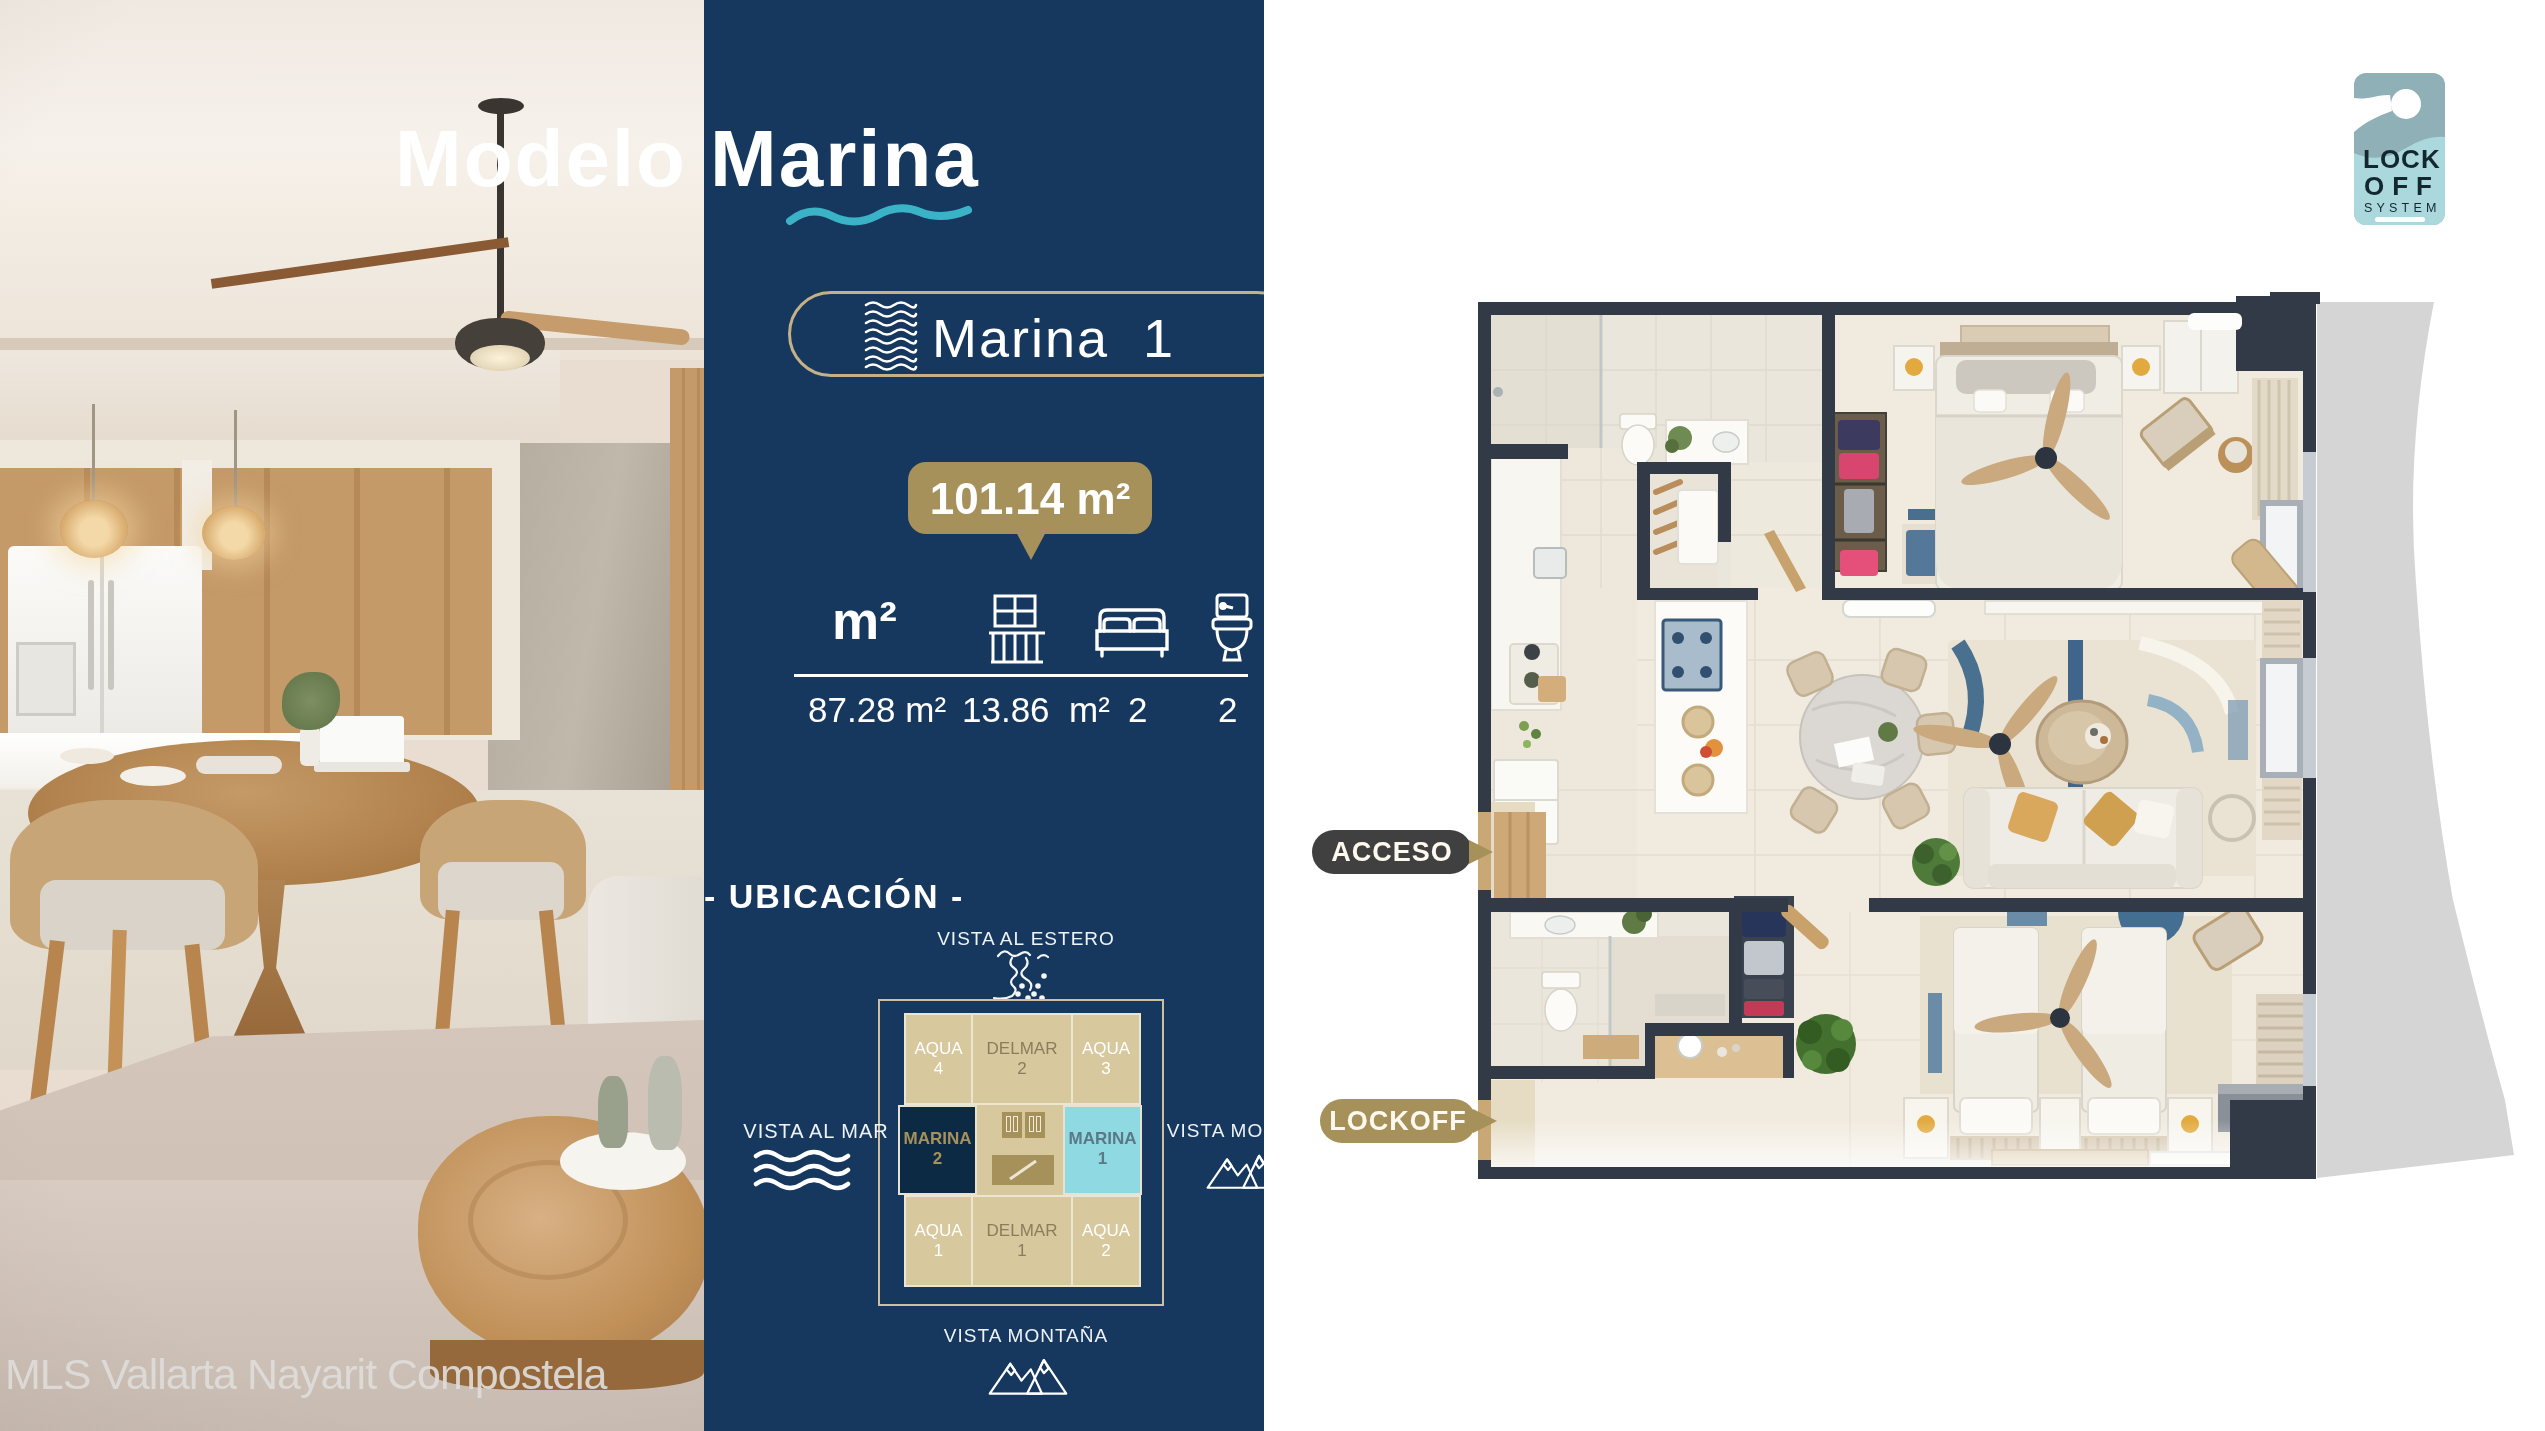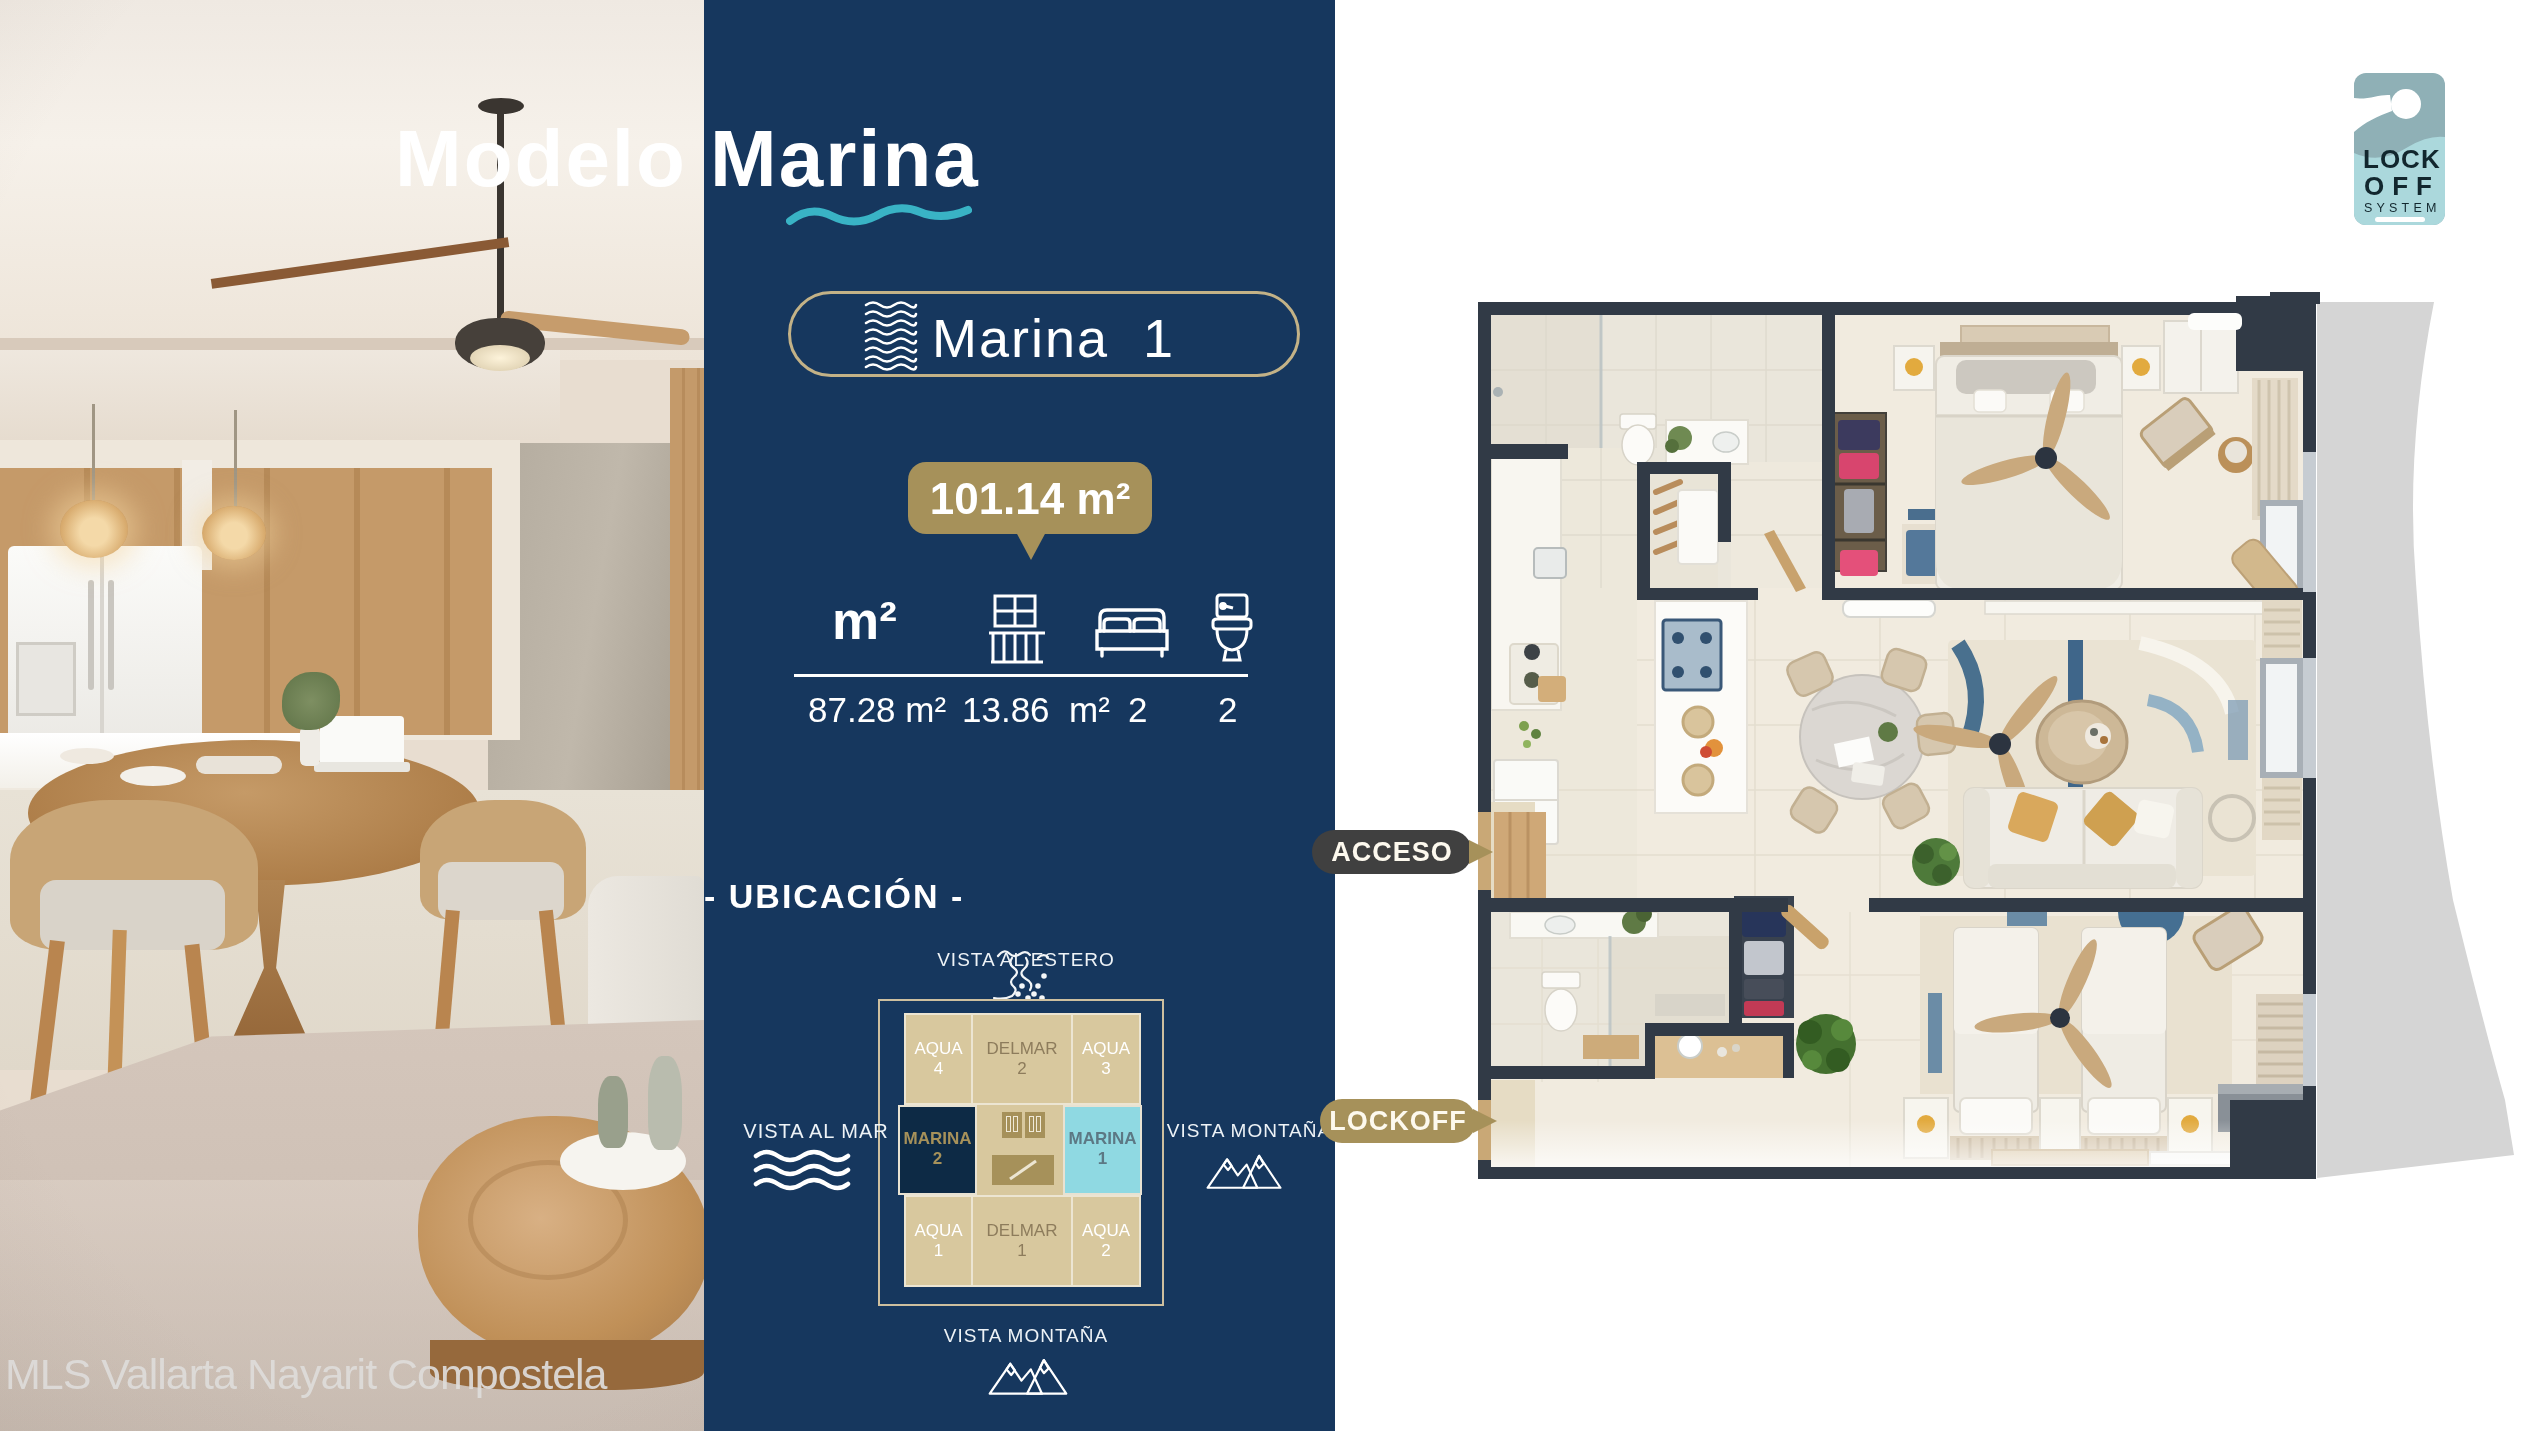--- a/index.html
+++ b/index.html
@@ -90,21 +90,21 @@
   <div style="left:598px;top:1076px;width:30px;height:72px;background:#99a08c;border-radius:40% 40% 30% 30%;"></div>
   <div style="left:648px;top:1056px;width:34px;height:94px;background:#b9bcae;border-radius:40% 40% 30% 30%;"></div>
 
   <div style="left:0;top:0;width:704px;height:1431px;background:radial-gradient(140% 100% at 65% 45%,rgba(0,0,0,0) 55%,rgba(120,100,85,0.18) 100%);"></div>
 </div>
 
 <div style="left:395px;top:119px;width:700px;height:100px;color:#fff;font-size:80px;font-weight:bold;line-height:1;letter-spacing:2px;">Modelo</div>
 
 <div style="left:5px;top:1350px;white-space:nowrap;color:rgba(222,220,217,0.93);font-size:43px;letter-spacing:-1px;">MLS Vallarta Nayarit Compostela</div>
 
-<div id="panel" style="left:704px;top:0;width:631px;height:1431px;background:#16375e;overflow:hidden;">
+<div id="panel" style="left:704px;top:0;width:560px;height:1431px;background:#16375e;overflow:hidden;">
 
   <div style="left:6px;top:119px;width:600px;color:#fff;font-size:80px;font-weight:bold;line-height:1;letter-spacing:2px;">Marina</div>
 
   <svg style="left:82px;top:197px;" width="186" height="36" viewBox="0 0 186 36">
     <path d="M4 24 Q 24 8 46 19 T 90 19 Q 112 6 134 15 T 182 13" fill="none" stroke="#39b3c5" stroke-width="8" stroke-linecap="round"></path>
   </svg>
 
   <div style="left:84px;top:291px;width:512px;height:86px;border:3px solid #c3b287;border-radius:44px;"></div>
 
   <svg style="left:158px;top:297px;" width="56" height="74" viewBox="0 0 56 74">
@@ -168,21 +168,21 @@
 
   <div style="left:90px;top:674px;width:454px;height:3px;background:#fff;"></div>
 
   <div style="left:104px;top:690px;white-space:nowrap;color:#fff;font-size:35px;">87.28 m²</div>
   <div style="left:258px;top:690px;white-space:nowrap;color:#fff;font-size:35px;">13.86&nbsp; m²</div>
   <div style="left:424px;top:690px;white-space:nowrap;color:#fff;font-size:35px;">2</div>
   <div style="left:514px;top:690px;white-space:nowrap;color:#fff;font-size:35px;">2</div>
 
   <div style="left:0;top:877px;width:644px;text-align:left;color:#fff;font-size:34px;font-weight:bold;letter-spacing:2px;">- UBICACIÓN -</div>
 
-  <div style="left:0;top:928px;width:644px;text-align:center;color:#eef3f7;font-size:19px;letter-spacing:1px;margin-top:21px;">VISTA AL ESTERO</div>
+  <div style="left:0;top:928px;width:644px;text-align:center;color:#eef3f7;font-size:19px;letter-spacing:1px;">VISTA AL ESTERO</div>
 
   <svg style="left:284px;top:946px;" width="64" height="56" viewBox="0 0 64 56">
     <g stroke="#f3f6f8" stroke-width="2.2" fill="none" stroke-linecap="round">
       <path d="M10 10 Q16 2 22 8 Q26 12 32 8 Q38 4 42 9"></path>
       <path d="M50 12 Q55 7 60 11"></path>
       <path d="M24 12 Q20 18 26 22 Q32 26 26 31 Q20 36 26 41 Q30 44 24 50 Q16 54 6 52"></path>
       <path d="M38 12 Q42 18 36 23 Q30 28 38 33 Q46 37 42 44"></path>
       <circle cx="34" cy="40" r="1.7" fill="#f3f6f8"></circle>
           <circle cx="30" cy="48" r="1.7" fill="#f3f6f8"></circle>
       <circle cx="40" cy="52" r="1.7" fill="#f3f6f8"></circle>

